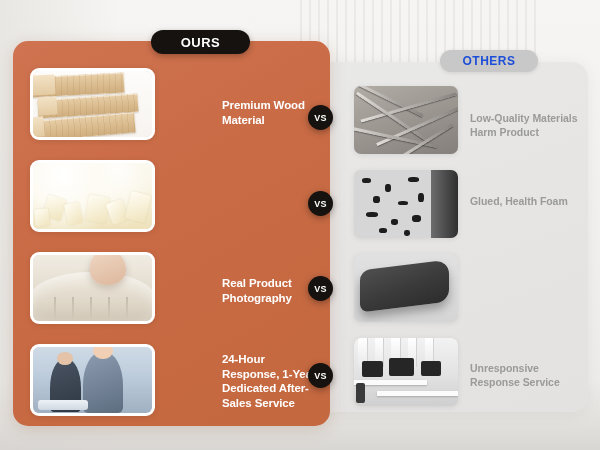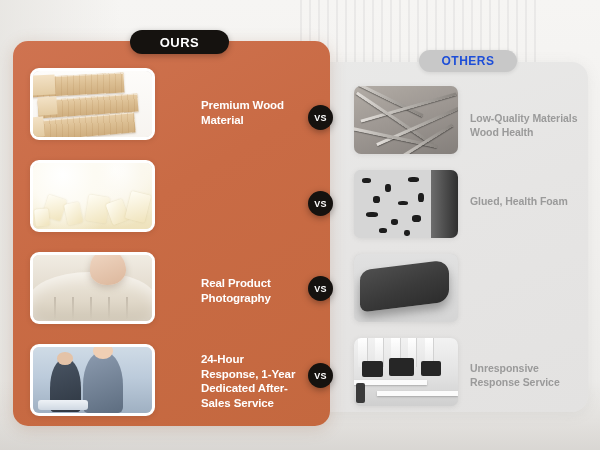--- a/index.html
+++ b/index.html
@@ -61,20 +61,21 @@
     box-shadow:0 3px 16px rgba(150,90,60,.22);
   }
 
   
   .pill {
     position:absolute;
     display:flex; align-items:center; justify-content:center;
     border-radius:999px;
     letter-spacing:.5px;
     white-space:nowrap;
+    margin-left:21px;
   }
   .pill-ours {
     left:130px; top:30px; width:99px; height:24px;
     background:#15120f;
     color:#ffffff;
     font-size:13px; font-weight:700;
     box-shadow:0 2px 6px rgba(0,0,0,.28);
   }
   .pill-others {
     left:419px; top:50px; width:98px; height:22px;
@@ -97,21 +98,21 @@
     position:absolute;
     left:354px; width:104px; height:68px;
     border-radius:7px;
     overflow:hidden;
     background:#d3d3d3;
     box-shadow:0 1px 5px rgba(110,110,110,.16);
   }
 
   .label-ours {
     position:absolute;
-    left:173px; width:130px;
+    left:194px; width:130px;
     color:#ffffff;
     font-size:11.5px; font-weight:700; line-height:1.28;
     letter-spacing:-.1px;
     padding-left:28px;
   }
   .label-others {
     position:absolute;
     left:470px; width:118px;
     color:#9a9a9a;
     font-size:10.5px; font-weight:700; line-height:1.32;
@@ -321,21 +322,21 @@
   <div class="thumb-others" style="top:86px">
     <div class="art art-scrap">
       <div class="splinter" style="left:-10%;top:14%;width:80%;transform:rotate(26deg)"></div>
       <div class="splinter" style="left:5%;top:30%;width:95%;transform:rotate(-16deg)"></div>
       <div class="splinter" style="left:-5%;top:46%;width:88%;transform:rotate(34deg)"></div>
       <div class="splinter" style="left:18%;top:58%;width:86%;transform:rotate(-24deg)"></div>
       <div class="splinter" style="left:-12%;top:72%;width:92%;transform:rotate(12deg)"></div>
       <div class="splinter" style="left:26%;top:86%;width:74%;transform:rotate(-32deg)"></div>
     </div>
   </div>
-  <div class="label-others" style="top:112px">Low-Quality Materials Wood Health</div>
+  <div class="label-others" style="top:112px">Low-Quality Materials Harm Product</div>
 
   <div class="thumb-others" style="top:170px">
     <div class="art art-foam">
       <div class="speck" style="left:8%;top:12%;width:9px;height:5px"></div>
       <div class="speck" style="left:30%;top:20%;width:6px;height:8px"></div>
       <div class="speck" style="left:52%;top:10%;width:11px;height:5px"></div>
       <div class="speck" style="left:18%;top:38%;width:7px;height:7px"></div>
       <div class="speck" style="left:42%;top:46%;width:10px;height:4px"></div>
       <div class="speck" style="left:62%;top:34%;width:6px;height:9px"></div>
       <div class="speck" style="left:12%;top:62%;width:12px;height:5px"></div>

